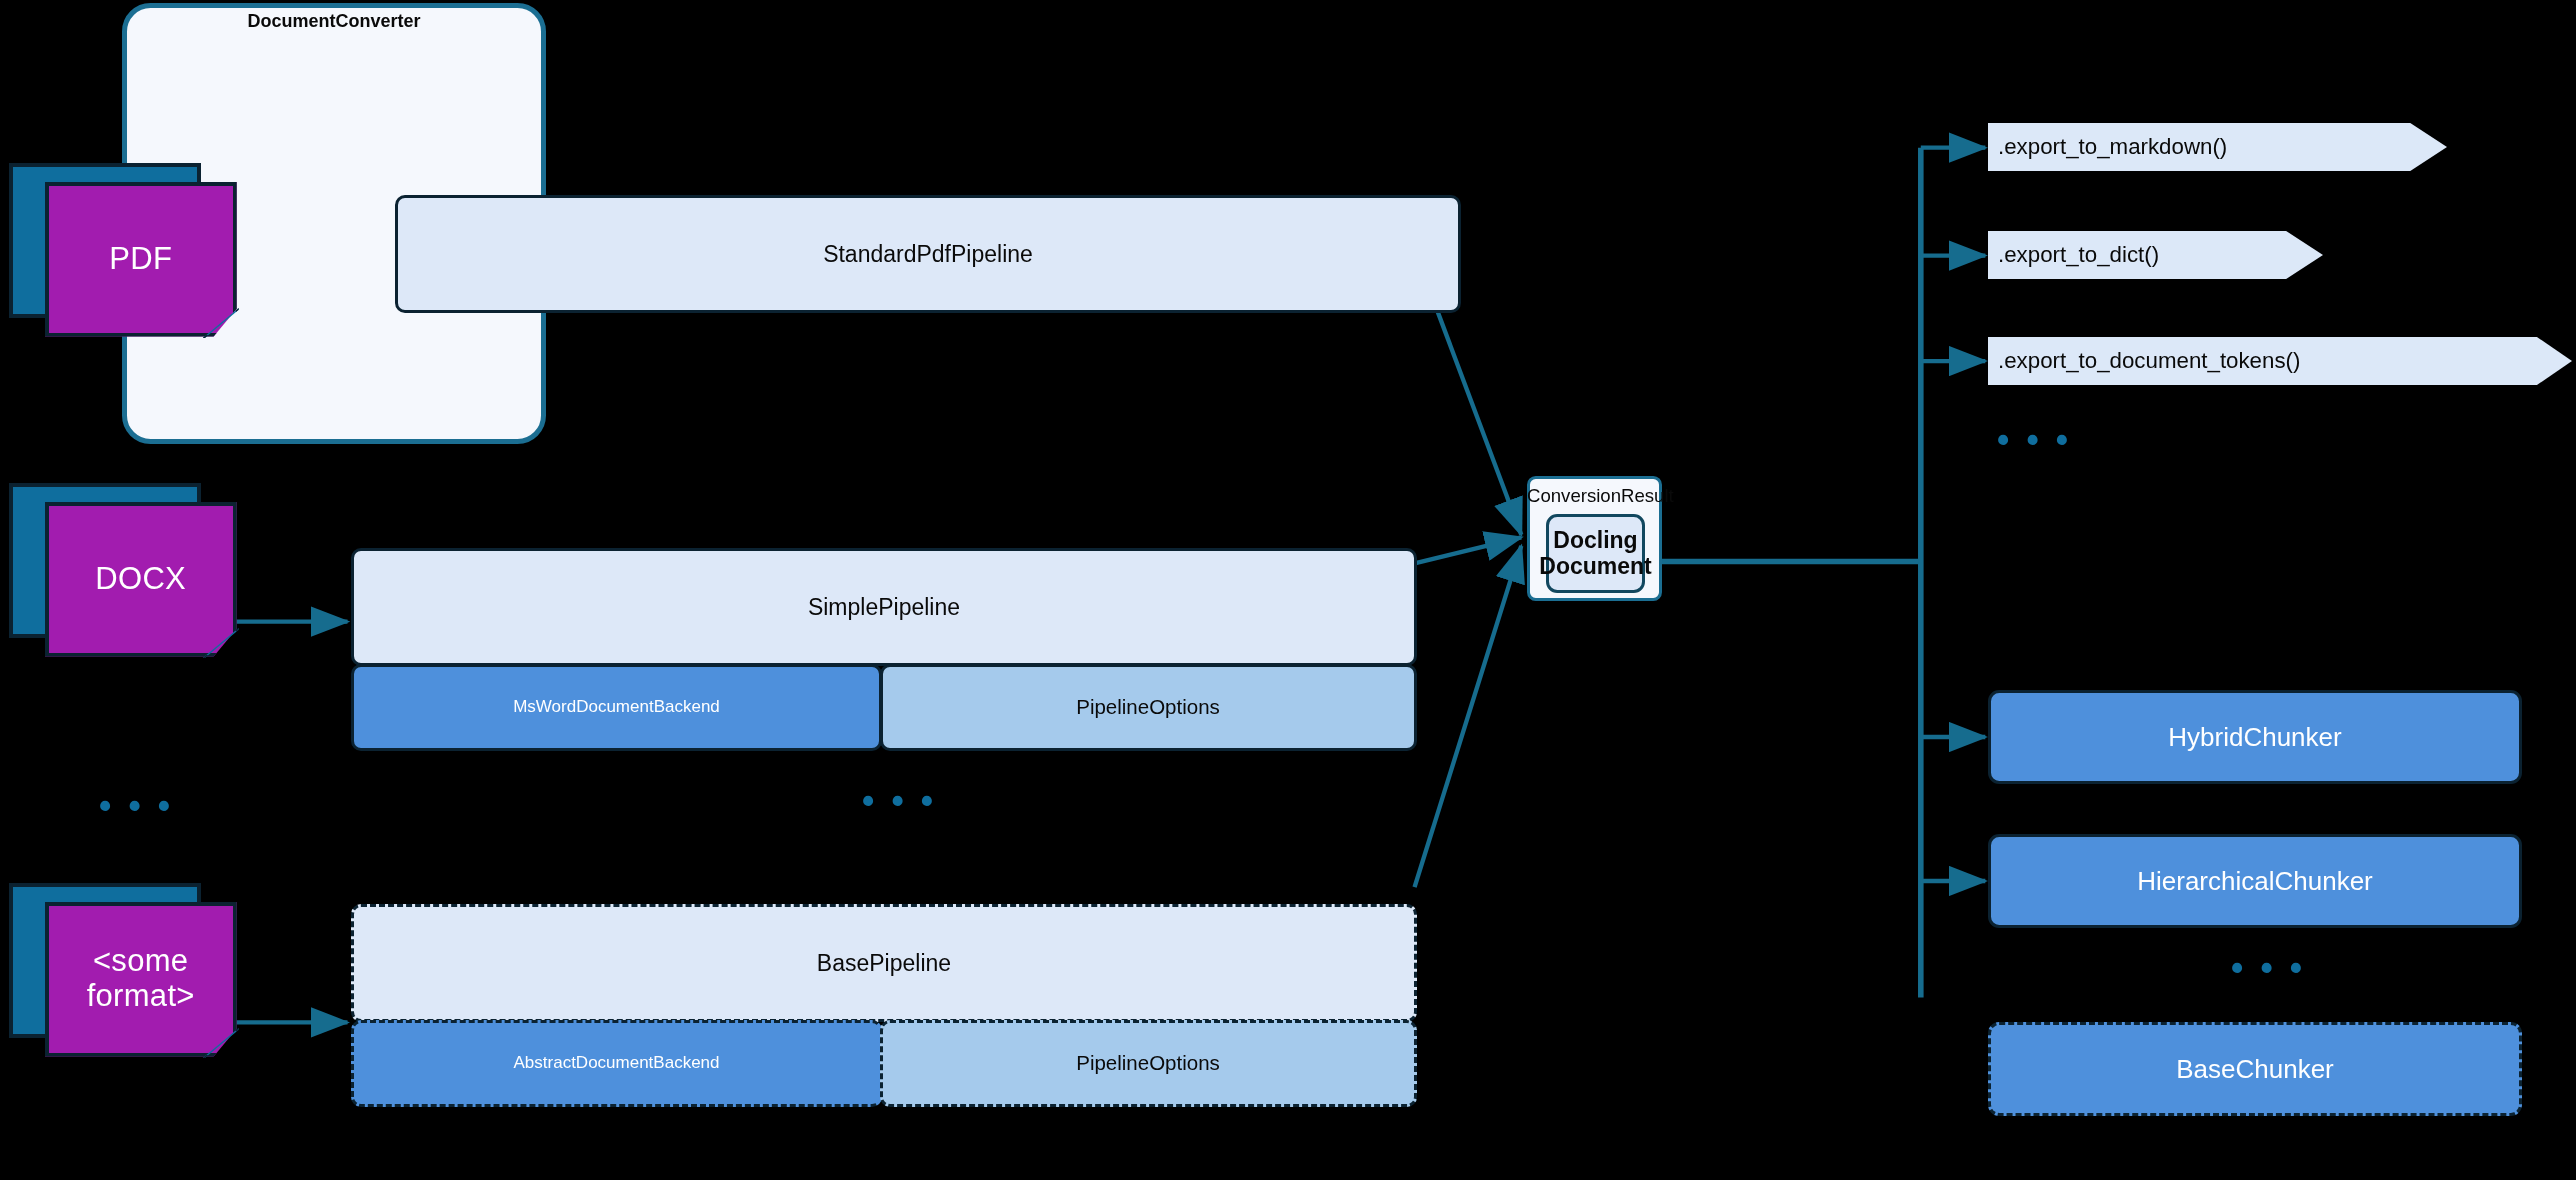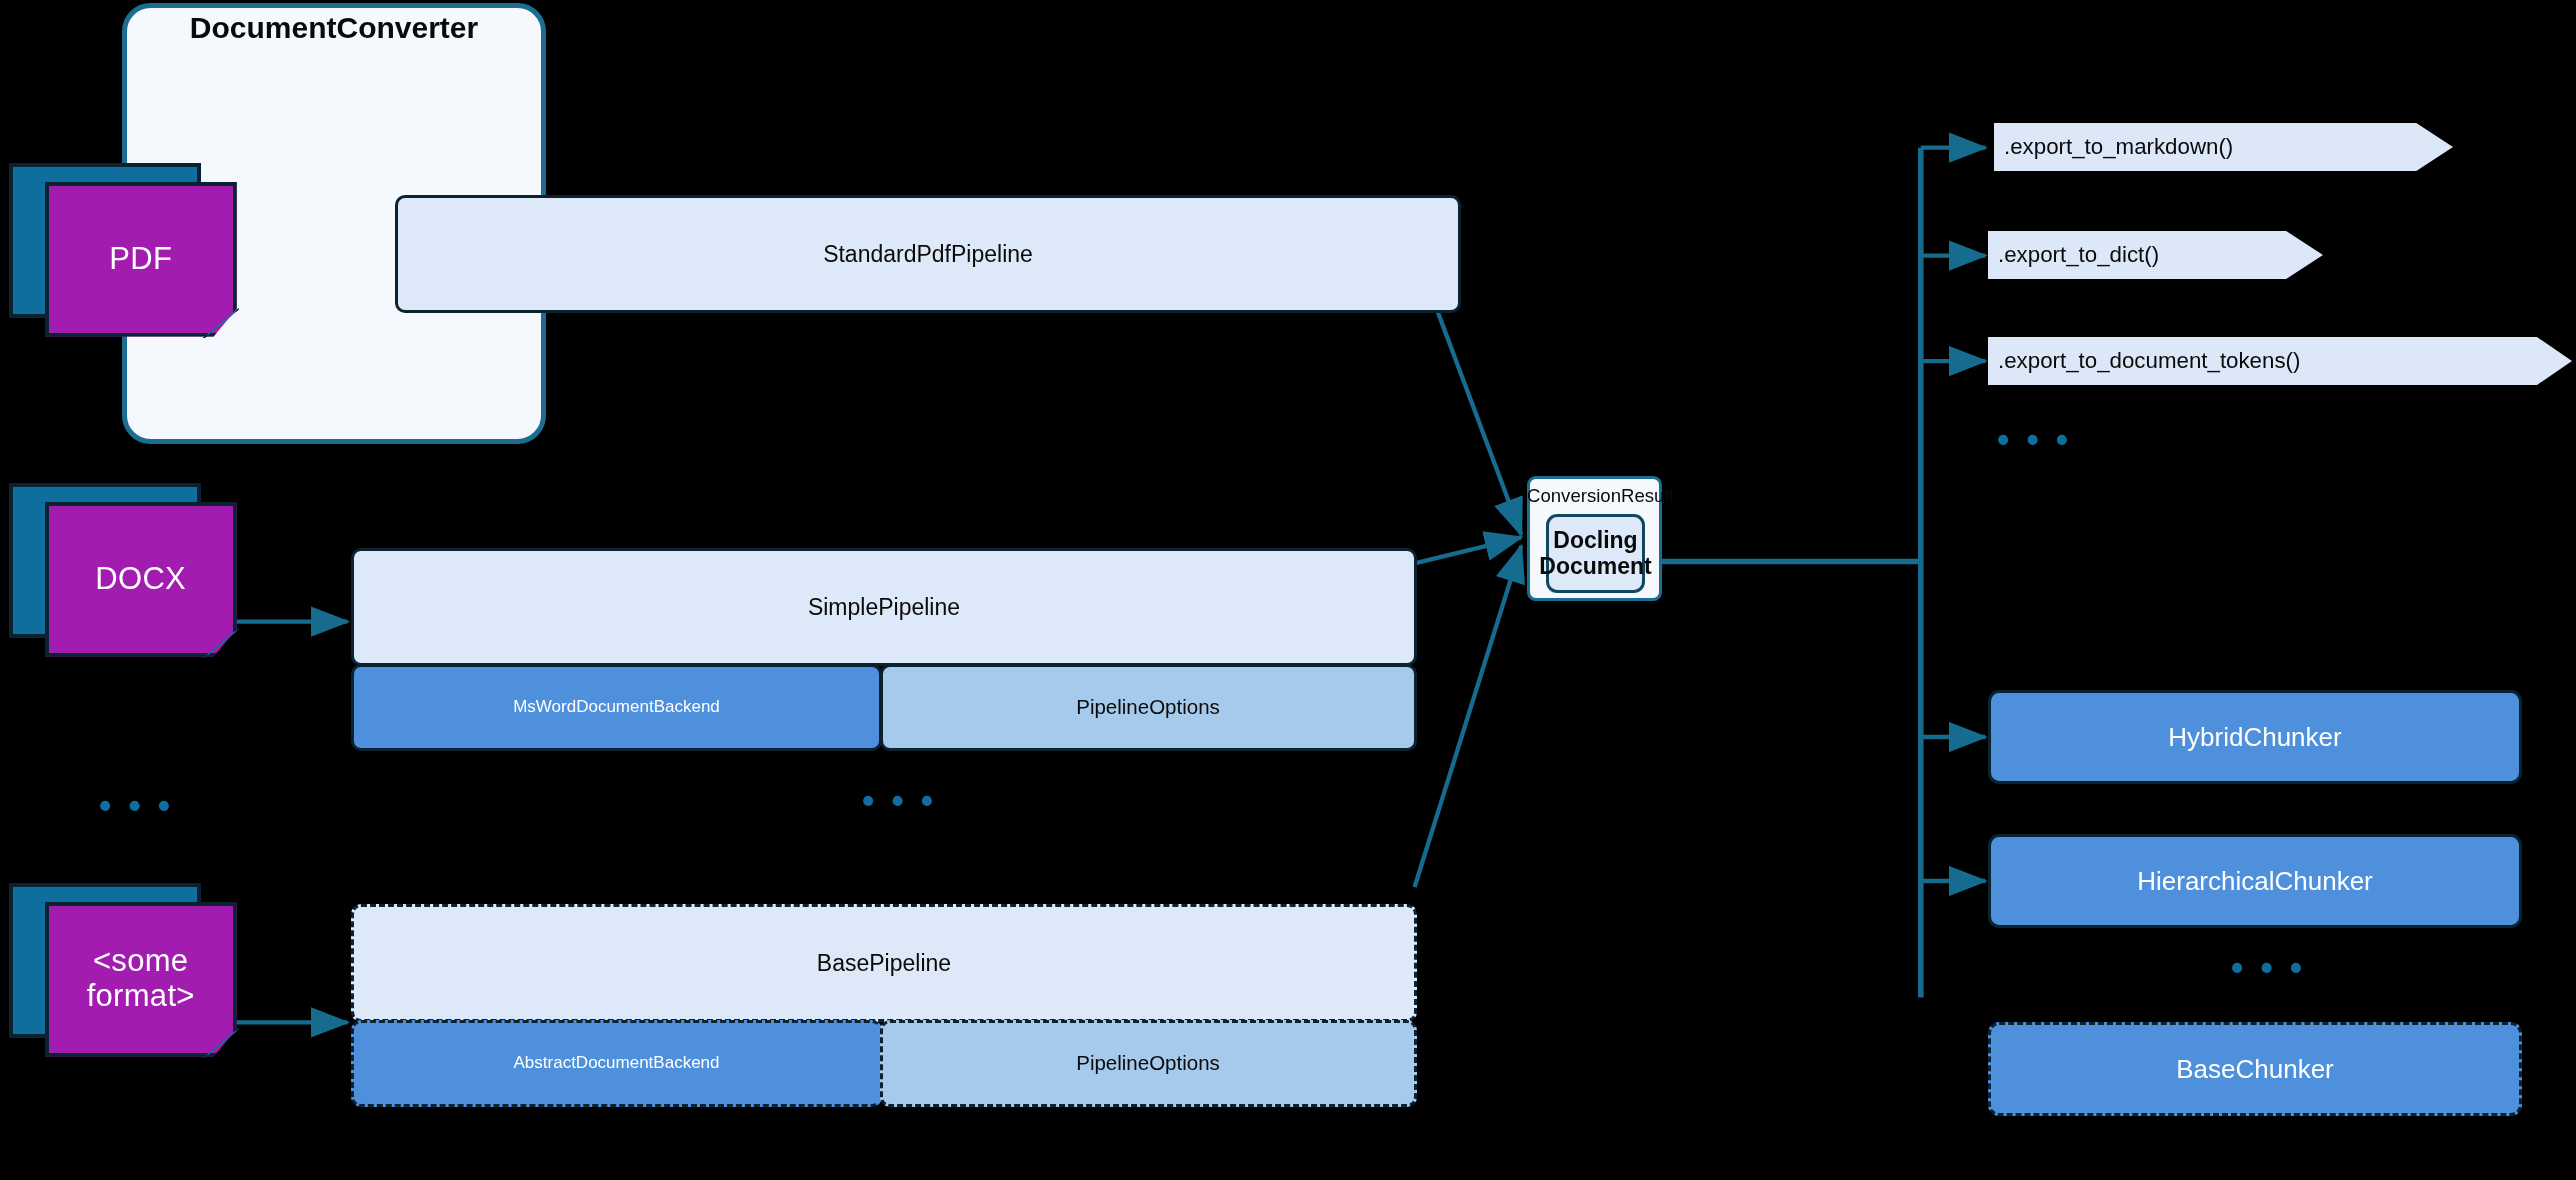--- a/index.html
+++ b/index.html
@@ -99,21 +99,21 @@
     border-radius: 28.5px;
     box-sizing: border-box;
     z-index: 8;
   }
   #converter-title {
     position: absolute;
     left: 122px;
     top: 11.2px;
     width: 424px;
     text-align: center;
-    font-size: 30px;
+    font-size: 18px;
     font-weight: 700;
     color: #0a0a0a;
     z-index: 9;
   }
 
   
   .pipeline {
     position: absolute;
     z-index: 9;
   }
@@ -336,21 +336,21 @@
   </div>
 
   <div id="conv-result"></div>
   <div id="conv-result-title">ConversionResult</div>
   <div id="docling-doc">
     <div>Docling</div>
     <div>Document</div>
   </div>
 
   <div class="export-banner" style="left:1988px; top:123px; width:459px;
-              clip-path: polygon(0 0, 92% 0, 100% 50%, 92% 100%, 0 100%); margin-left: 6px;">
+              clip-path: polygon(0 0, 92% 0, 100% 50%, 92% 100%, 0 100%);">
     <span>.export_to_markdown()</span>
   </div>
 
   <div class="export-banner" style="left:1988px; top:337px; width:584px;
               clip-path: polygon(0 0, 94% 0, 100% 50%, 94% 100%, 0 100%);">
     <span>.export_to_document_tokens()</span>
   </div>
 
   <div class="export-banner" style="left:1988px; top:231px; width:335px;
               clip-path: polygon(0 0, 89% 0, 100% 50%, 89% 100%, 0 100%);">

